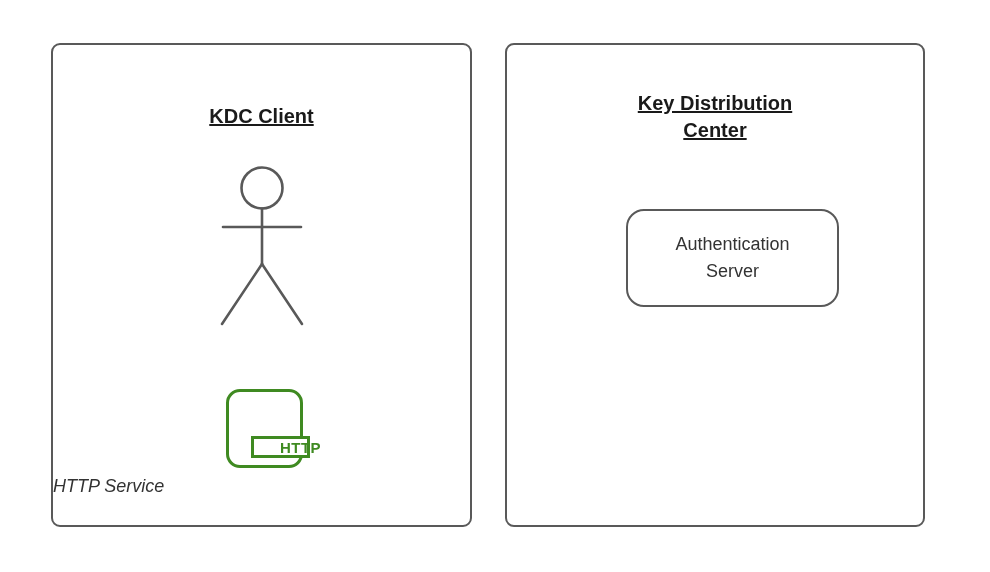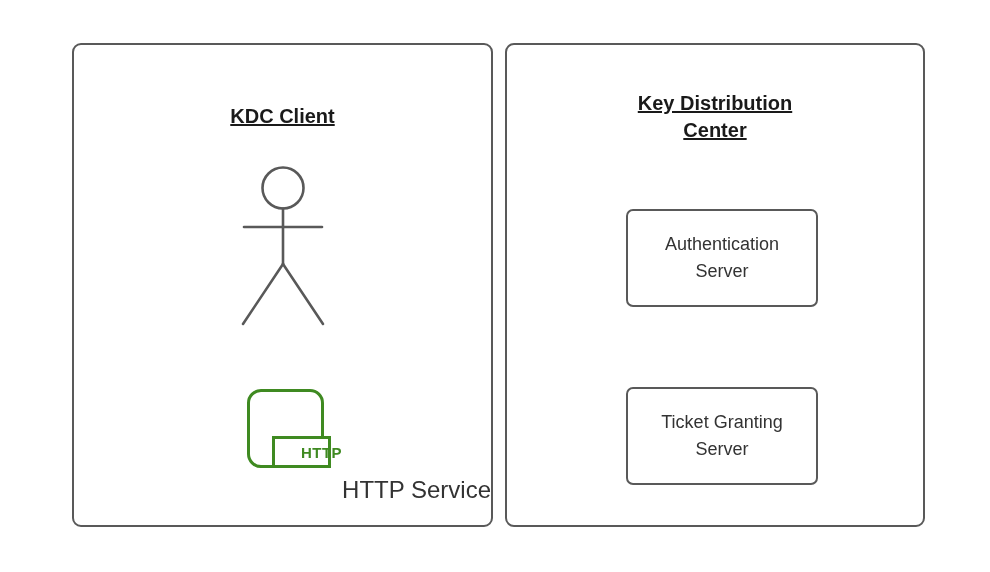--- a/index.html
+++ b/index.html
@@ -20,21 +20,21 @@
     overflow: hidden;
   }
   .panel {
     position: absolute;
     top: 43px;
     height: 484px;
     background: var(--bg);
     border: 2px solid var(--border-gray);
     border-radius: 9px;
   }
-  .panel-left  { left: 72px;  width: 421px; }
+  .panel-left  { left: 51px;  width: 421px; }
   .panel-right { left: 505px; width: 420px; }
 
   .panel-title {
     position: absolute;
     left: 0; right: 0;
     margin: 0 auto;
     text-align: center;
     font-size: 20px;
     font-weight: bold;
     line-height: 27px;
@@ -74,49 +74,50 @@
     width: 77px;
     height: 79px;
     border: 3px solid var(--accent-green);
     border-radius: 14px;
   }
   .http-badge {
     position: absolute;
     left: 22px;
     top: 44px;
     width: 59px;
-    height: 32px;
+    height: 22px;
     background: #ffffff;
     border: 3px solid var(--accent-green);
     display: flex;
     align-items: center;
     justify-content: center;
     font-size: 15px;
     font-weight: bold;
     color: var(--accent-green);
     letter-spacing: 0.5px;
     padding-left: 40px;
   }
   .service-label {
     position: absolute;
     top: 431px;
     left: 0; right: 0;
-    text-align: right;
-    font-size: 24px;
+    text-align: left;
+    font-size: 18px;
     color: var(--text-dark);
+    font-style: italic;
   }
 
   
   .server-box {
     position: absolute;
     left: 119px;
-    width: 192px;
+    width: 213px;
     height: 98px;
     border: 2px solid var(--border-gray);
-    border-radius: 7px;
+    border-radius: 18px;
     background: var(--bg);
     display: flex;
     align-items: center;
     justify-content: center;
   }
   .server-box.auth { top: 164px; }
   .server-box.tgs  { top: 342px; }
   .server-box .box-label {
     width: 150px;
     text-align: center;
@@ -149,18 +150,15 @@
     <div class="service-label">HTTP Service</div>
   </section>
 
   <section class="panel panel-right">
     <h2 class="panel-title">Key Distribution Center</h2>
 
     <div class="server-box auth">
       <div class="box-label">Authentication Server</div>
     </div>
 
-    <div class="server-box tgs">
-      <div class="box-label">Ticket Granting Server</div>
-    </div>
   </section>
 
 </div>
 
 </body></html>

